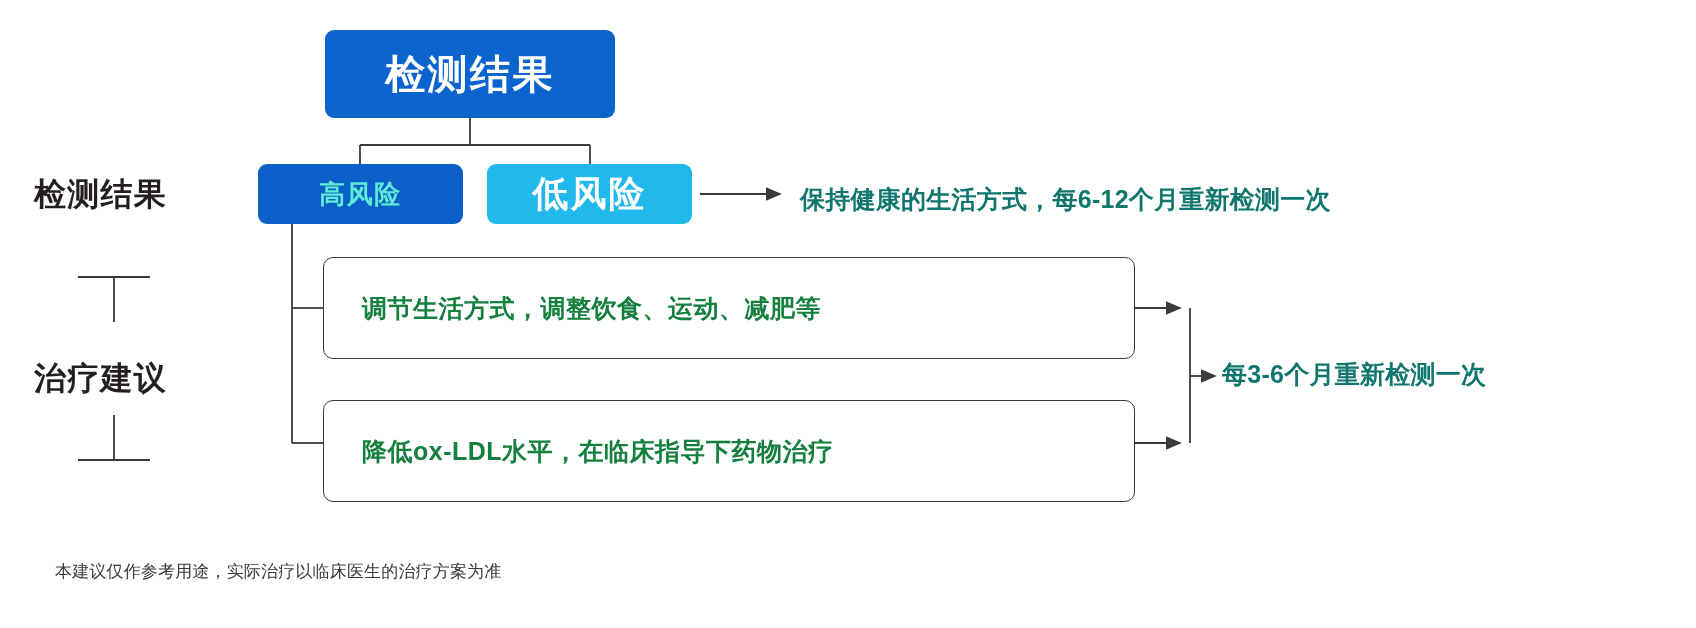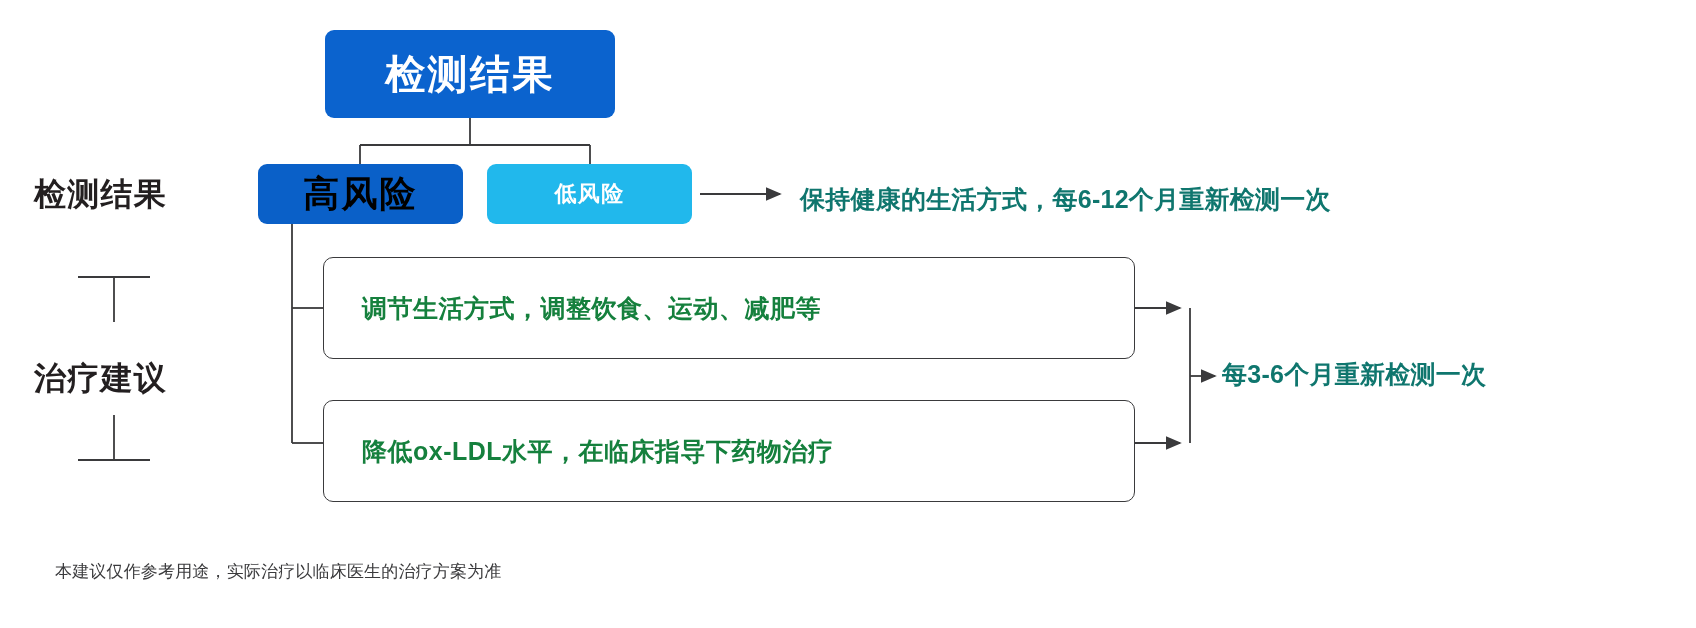--- a/index.html
+++ b/index.html
@@ -47,32 +47,32 @@
     color: #ffffff;
     font-size: 40px;
     font-weight: 700;
   }
   .node-high {
     left: 258px;
     top: 164px;
     width: 205px;
     height: 60px;
     background: #0A60C8;
-    color: #000000;
-    font-size: 36px;
+    color: #5eead4;
+    font-size: 26px;
     font-weight: 700;
   }
   .node-low {
     left: 487px;
     top: 164px;
     width: 205px;
     height: 60px;
     background: #21B8EC;
     color: #ffffff;
-    font-size: 22px;
+    font-size: 36px;
     font-weight: 700;
   }
   .node-rec {
     box-sizing: border-box;
     background: #ffffff;
     border: 1.6px solid #3a3a3c;
     border-radius: 10px;
     justify-content: flex-start;
     padding-left: 38px;
     color: #15803d;

